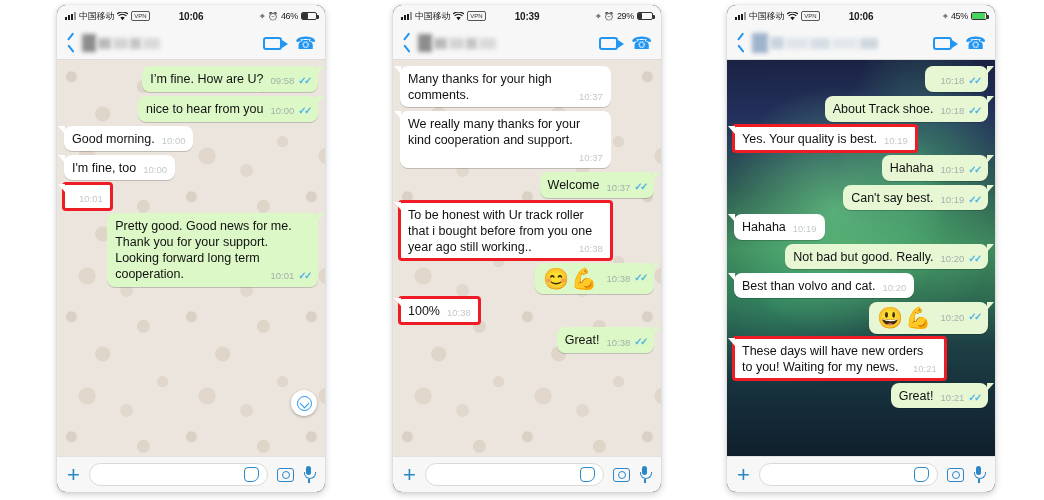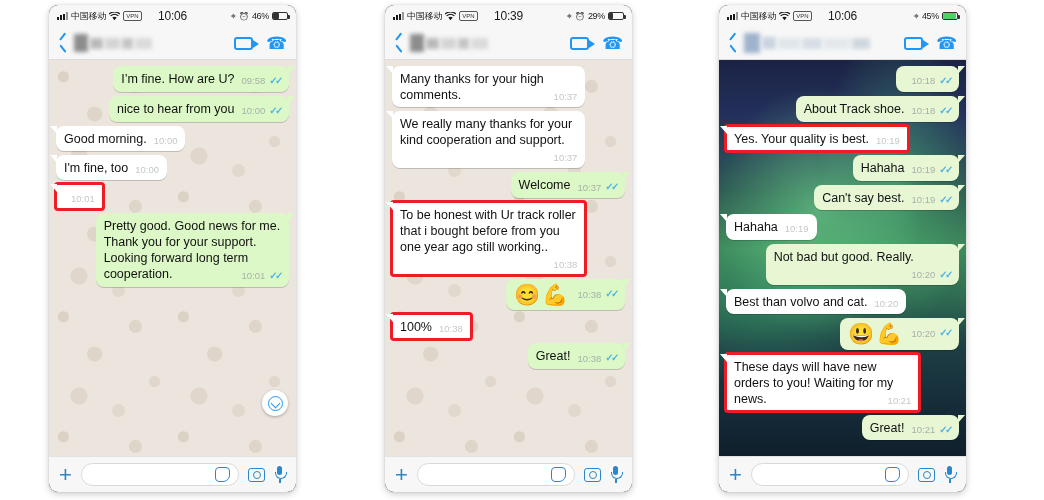--- a/index.html
+++ b/index.html
@@ -7,26 +7,27 @@
     width: 1044px; height: 500px;
     background: #ffffff;
     font-family: "Liberation Sans", sans-serif;
     overflow: hidden;
   }
   .stage { position: relative; width: 1044px; height: 500px; }
 
   .phone {
     position: absolute;
     top: 5px;
-    width: 247px;
+    width: 268px;
     height: 487px;
     background: #0f172a;
     border-radius: 9px;
     overflow: hidden;
     box-shadow: 0 2px 7px rgba(0,0,0,0.22), 0 0 1px rgba(0,0,0,0.3);
+    margin-left: 8px;
   }
   #phone-1 { left: 49px; }
   #phone-2 { left: 385px; }
   #phone-3 { left: 719px; }
 
   
   .statusbar {
     height: 22px;
     background: #f7f7f7;
     display: flex;
@@ -45,21 +46,21 @@
   .bars i:nth-child(3){height:6px}
   .bars i:nth-child(4){height:8px; background:#9a9a9a}
   .carrier { font-size: 9px; letter-spacing: -0.2px; }
   .wifi { font-size: 10px; line-height: 1; }
   .vpn {
     font-size: 6px; border: 1px solid #555; border-radius: 2px;
     padding: 0 2px; line-height: 8px; color: #333;
   }
   .sb-center {
     position: absolute; left: 0; right: 0; text-align: center;
-    font-size: 12px; font-weight: normal; letter-spacing: -0.2px;
+    font-size: 10px; font-weight: bold; letter-spacing: -0.2px;
     pointer-events: none;
   }
   .sb-right {
     margin-left: auto; display: flex; align-items: center; gap: 3px;
     position: relative; z-index: 2;
   }
   .loc { font-size: 9px; }
   .alarm { font-size: 8px; }
   .batt-pct { font-size: 9px; letter-spacing: -0.3px; }
   .batt {

